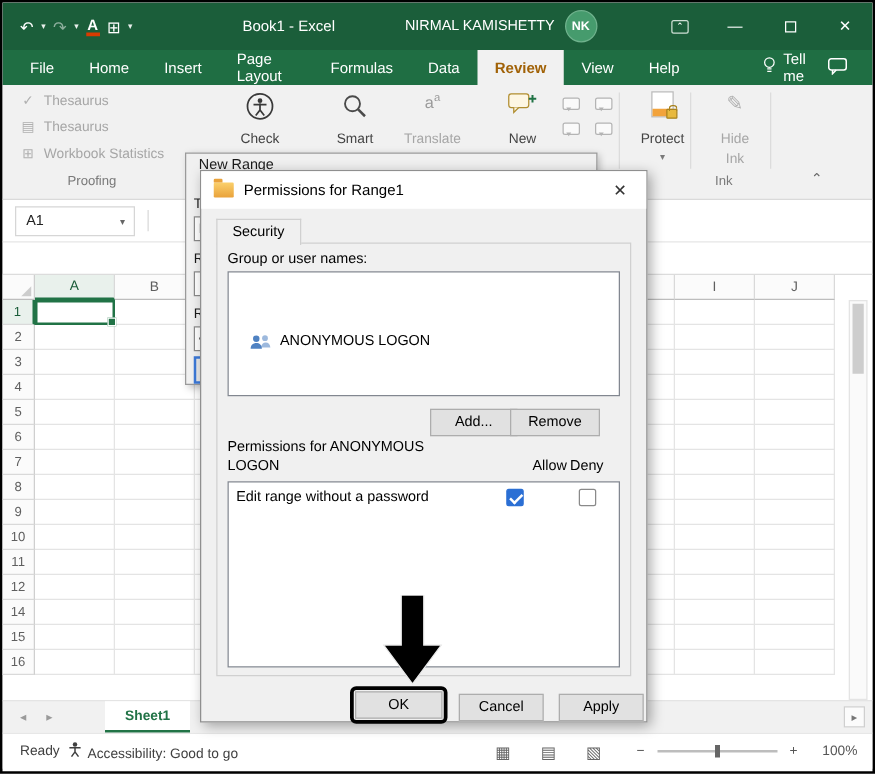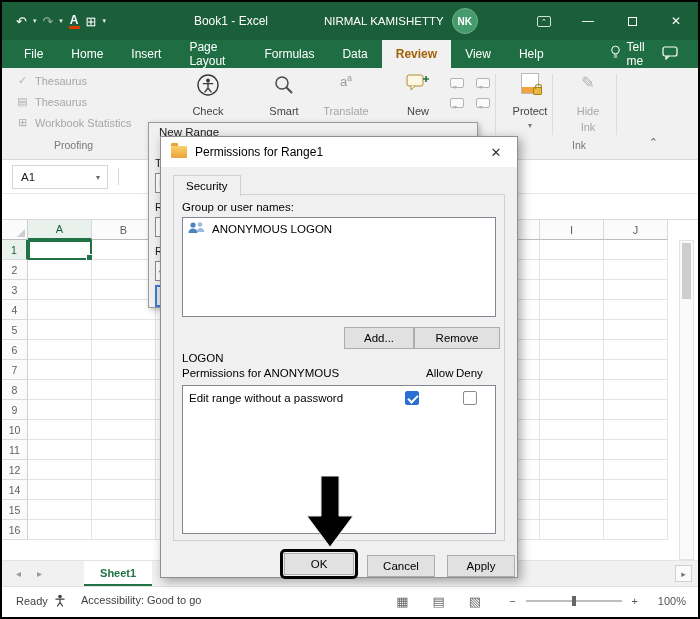--- a/index.html
+++ b/index.html
@@ -111,21 +111,21 @@
                background:#fff; color:#217346; font-weight:bold;
                border-bottom:2px solid #217346; }
   .hs-btn { position:absolute; right:6px; top:4px; width:17px; height:17px;
             border:1px solid #cfcfcf; background:#fbfbfb; color:#777; font-size:9px;
             display:flex; align-items:center; justify-content:center; }
 
   
   .status-bar { height:29px; display:flex; align-items:center; font-size:11px;
                 color:#3f3f3f; background:#fff; border-top:1px solid #e0e0e0; }
   .status-mode { padding-left:14px; width:52px; }
-  .acc { display:flex; align-items:flex-start; gap:15px; }
+  .acc { display:flex; align-items:flex-end; gap:4px; }
   .sb-spacer { flex:1; }
   .view-icons { display:flex; gap:24px; color:#666; font-size:13px; margin-right:28px; }
   .zoom { display:flex; align-items:center; gap:10px; margin-right:12px; color:#555; }
   .z-track { position:relative; width:96px; height:2px; background:#bdbdbd; }
   .z-thumb { position:absolute; left:46px; top:-4px; width:4px; height:10px; background:#666; }
   .zoom-pct { margin-right:12px; width:36px; text-align:right; color:#555; }
 
   
   .bg-dialog { position:absolute; left:146px; top:120px; width:330px; height:186px;
                background:#f0f0f0; border:1px solid #9a9a9a;
@@ -150,26 +150,26 @@
                          height:3px; background:#e9a23b; border-radius:1px 1px 0 0; }
   .dlg-close { margin-left:auto; width:42px; height:30px; display:flex; align-items:center;
                justify-content:center; font-size:13px; color:#333; }
   .dlg-tab { position:absolute; left:12px; top:38px; padding:4px 12px; background:#f0f0f0;
              border:1px solid #d0d0d0; border-bottom:none; z-index:2; }
   .dlg-panel { position:absolute; left:12px; right:12px; top:57px; bottom:36px;
                border:1px solid #d0d0d0; background:#f0f0f0; }
   .lbl-group { position:absolute; left:8px; top:6px; }
   .users-list { position:absolute; left:8px; right:8px; top:22px; height:100px;
                 background:#fff; border:1px solid #828790; }
-  .user-item { display:flex; align-items:center; gap:6px; padding:3px 4px; }
+  .user-item { display:flex; gap:6px; padding:3px 16px;margin-top:46px; }
   .btn { height:22px; background:#e1e1e1; border:1px solid #adadad; font-size:11.5px;
          display:flex; align-items:center; justify-content:center;
          font-family:"Liberation Sans", sans-serif; color:#000; }
   .add-btn { position:absolute; top:132px; right:90px; width:70px; }
-  .remove-btn { position:absolute; top:132px; right:4px; width:86px; }
+  .remove-btn { position:absolute; top:132px; right:24px; width:72px; }
   .perm-label { position:absolute; left:8px; top:156px; line-height:1.3; }
   .allow-h { position:absolute; left:224px; top:172px;margin-left:28px; }
   .deny-h { position:absolute; left:282px; top:172px; }
   .perm-list { position:absolute; left:8px; right:8px; top:190px; bottom:6px;
                background:#fff; border:1px solid #828790; }
   .perm-row { position:relative; padding:6px; }
   .checkbox { width:14px; height:14px; border:1px solid #8a8a8a; background:#fff;
               border-radius:2px; position:absolute; top:5px; }
   .cb-allow { left:222px; }
   .cb-deny { left:280px; }
@@ -619,22 +619,22 @@
                 <circle cx="6" cy="4" r="2.6" fill="#4f82c2"></circle>
                 <path d="M1.5 12c0-3 2-4.6 4.5-4.6S10.5 9 10.5 12z" fill="#4f82c2"></path>
               </svg>
           </span>
           <span>ANONYMOUS LOGON</span>
         </div>
       </div>
       <div class="btn add-btn">Add...</div>
       <div class="btn remove-btn">Remove</div>
       <div class="perm-label">
+        <div>Permissions for ANONYMOUS</div>
         <div>LOGON</div>
-        <div>Permissions for ANONYMOUS</div>
       </div>
       <div class="allow-h">Allow</div>
       <div class="deny-h">Deny</div>
       <div class="perm-list">
         <div class="perm-row">
           <span>Edit range without a password</span>
           <span class="checkbox cb-allow checked"></span>
           <span class="checkbox cb-deny"></span>
         </div>
       </div>

